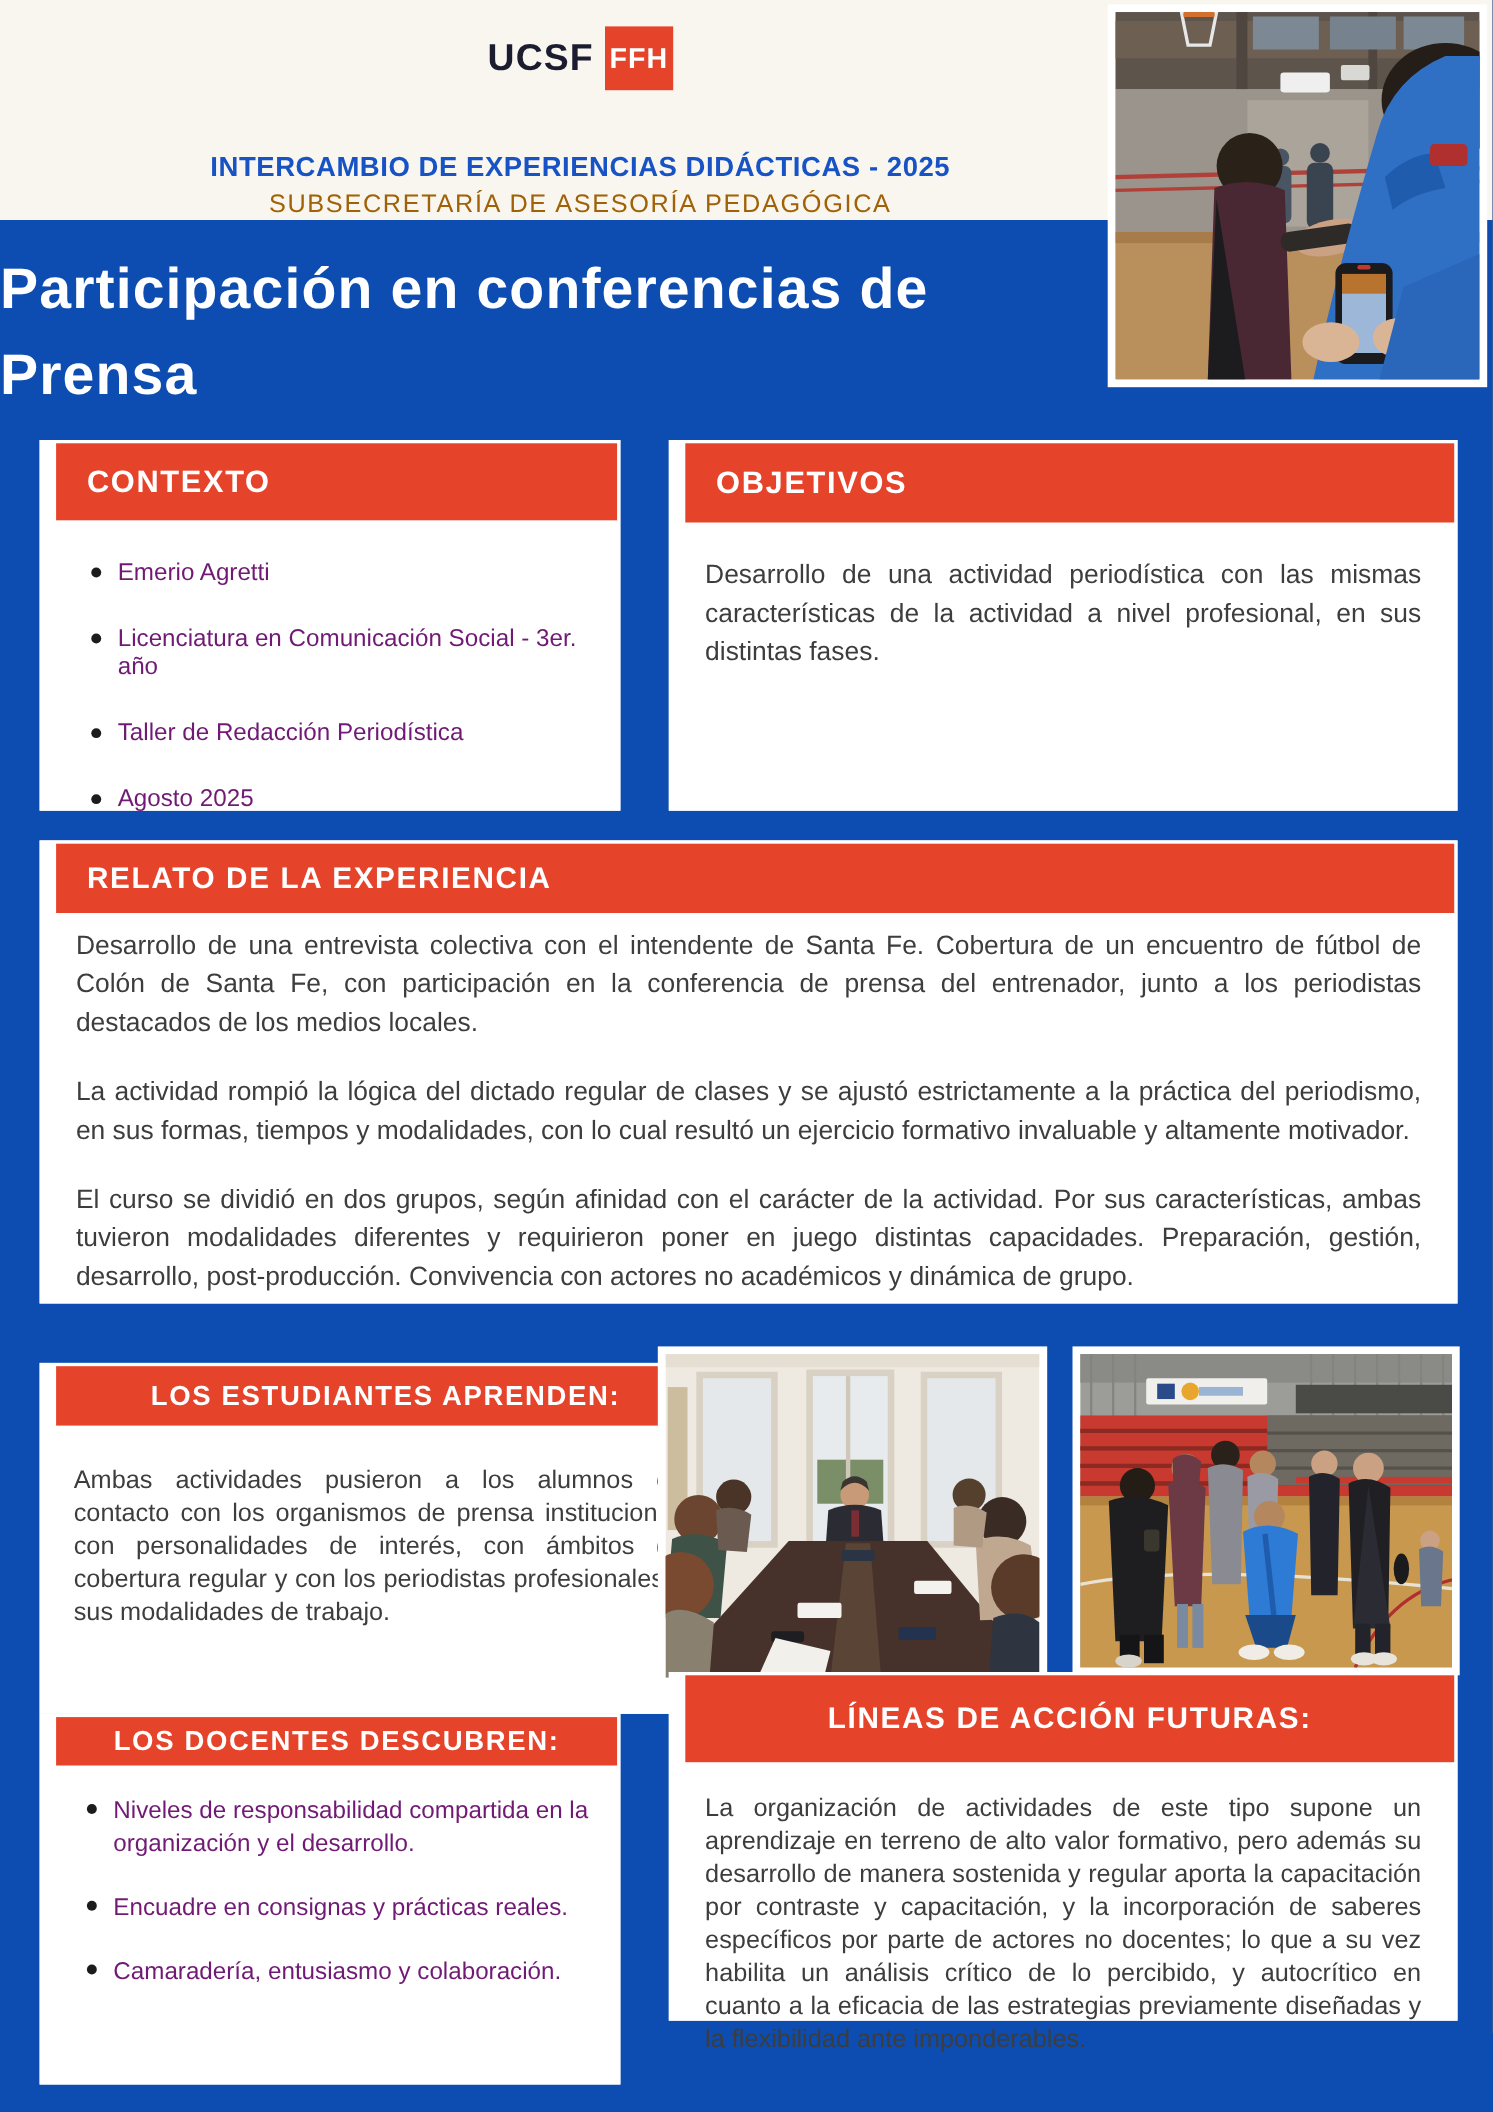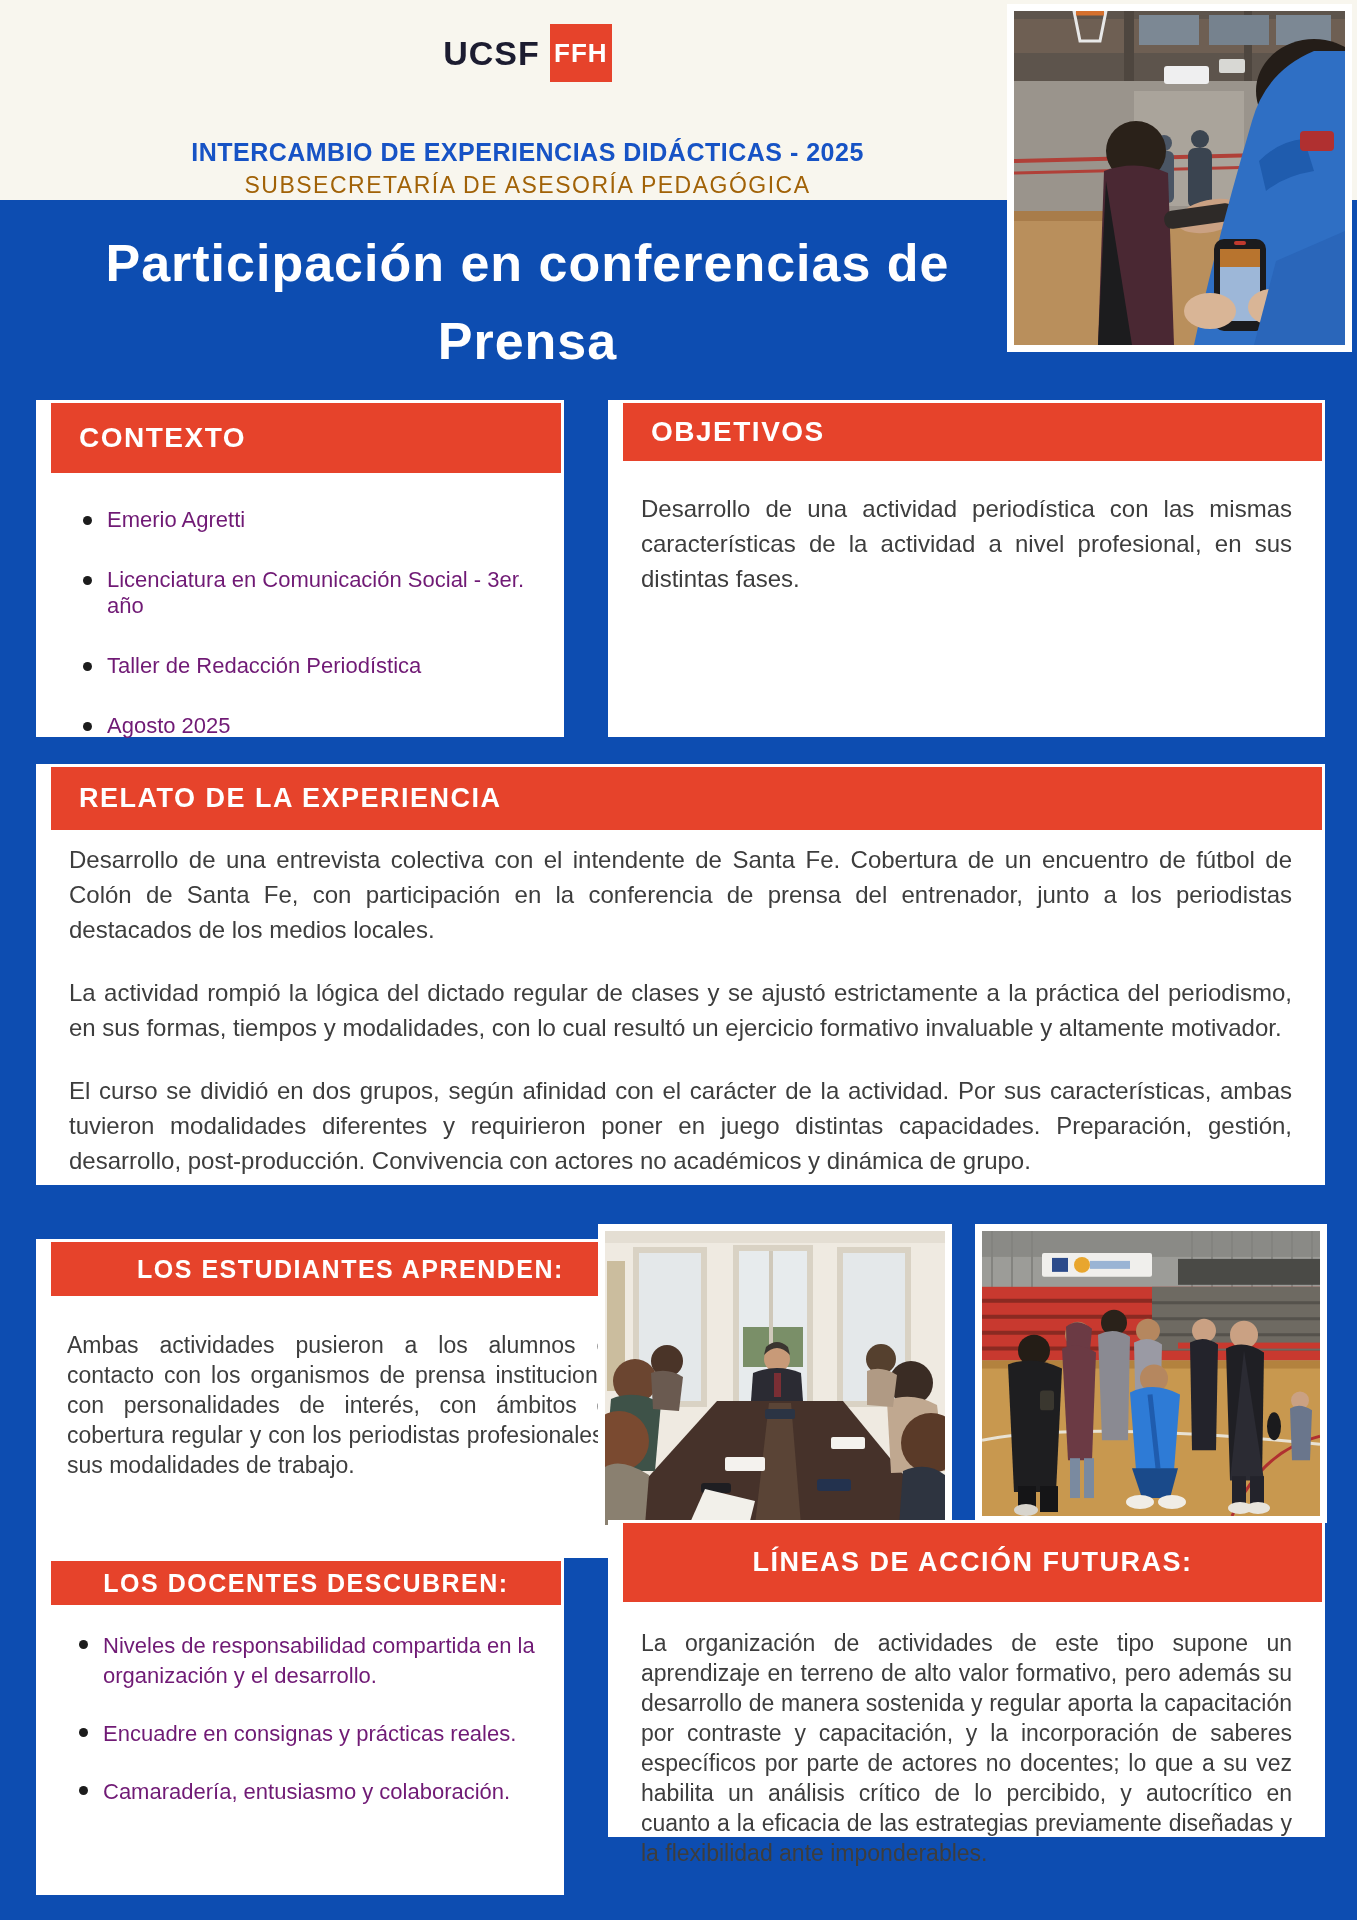--- a/index.html
+++ b/index.html
@@ -11,36 +11,36 @@
     overflow:hidden;
   }
   
   .header-band{position:absolute;left:0;top:0;width:1357px;height:200px;background:#F8F6EE;}
   .logo-row{position:absolute;left:0;top:24px;width:1055px;display:flex;justify-content:center;align-items:center;gap:10px;}
   .logo-ucsf{font-size:34px;font-weight:bold;color:#1c1c30;letter-spacing:1px;}
   .logo-ffh{width:62px;height:58px;background:#E6432B;color:#fff;font-size:26px;font-weight:bold;display:flex;align-items:center;justify-content:center;letter-spacing:1px;}
   .header-line1{position:absolute;left:0;top:138px;width:1055px;text-align:center;color:#1753C5;font-size:25px;font-weight:bold;letter-spacing:0.5px;}
   .header-line2{position:absolute;left:0;top:172px;width:1055px;text-align:center;color:#a16207;font-size:23px;font-weight:400;letter-spacing:1.5px;}
   
-  .poster-title{position:absolute;left:0;top:224px;width:1055px;text-align:center;color:#ffffff;font-size:52px;line-height:78px;font-weight:bold;letter-spacing:1px;}
+  .poster-title{position:absolute;left:0;top:224px;width:1055px;text-align:left;color:#ffffff;font-size:52px;line-height:78px;font-weight:bold;letter-spacing:1px;}
   
   .photo{position:absolute;background:#ffffff;padding:7px;box-sizing:border-box;}
   .photo svg{display:block;width:100%;height:100%;}
   .photo-hero{left:1007px;top:4px;width:345px;height:348px;}
   .photo-meeting{left:598px;top:1224px;width:354px;height:308px;}
   .photo-group{left:975px;top:1224px;width:352px;height:299px;}
   
   .card{position:absolute;background:#ffffff;border:3px solid #ffffff;box-sizing:border-box;}
   .card-header{background:#E6432B;color:#ffffff;font-weight:bold;letter-spacing:1.5px;display:flex;align-items:center;margin-left:12px;}
   .card-header.left{justify-content:flex-start;padding-left:28px;}
   .card-header.center{justify-content:center;}
   .card-contexto{left:36px;top:400px;width:528px;height:337px;}
   .card-contexto .card-header{height:70px;font-size:28px;}
   .card-objetivos{left:608px;top:400px;width:717px;height:337px;}
-  .card-objetivos .card-header{height:58px;font-size:28px;}
+  .card-objetivos .card-header{height:72px;font-size:28px;}
   .card-relato{left:36px;top:764px;width:1289px;height:421px;}
   .card-relato .card-header{height:63px;font-size:27px;}
   .card-estudiantes{left:36px;top:1239px;width:617px;height:319px;}
   .card-estudiantes .card-header{height:54px;font-size:25px;}
   .card-docentes{left:36px;top:1558px;width:528px;height:337px;}
   .card-docentes .card-header{height:44px;font-size:25px;}
   .card-lineas{left:608px;top:1520px;width:717px;height:317px;}
   .card-lineas .card-header{height:79px;font-size:27px;}
   
   .body-text{color:#3d3d3d;}

